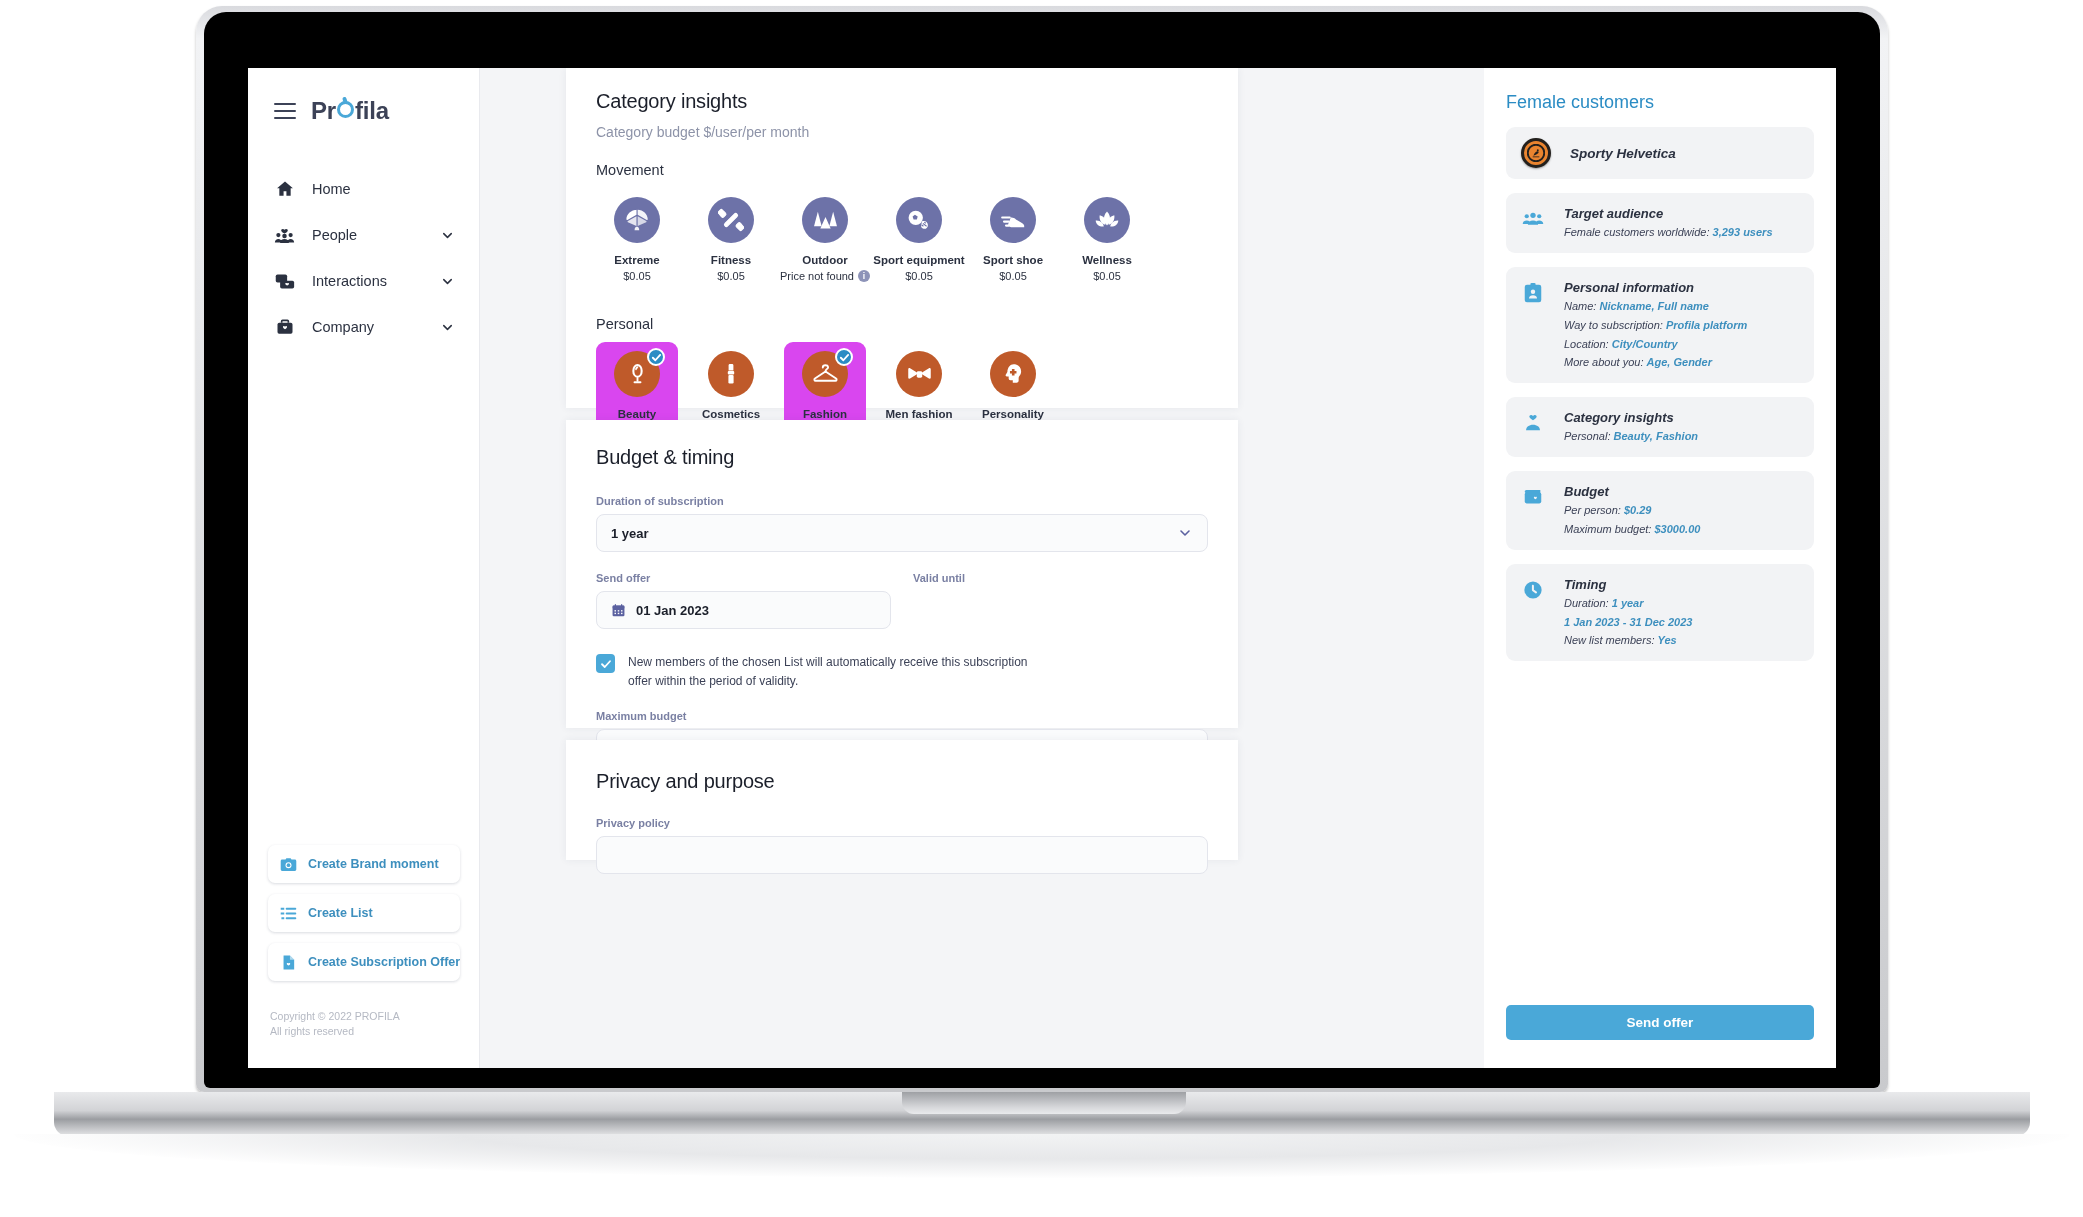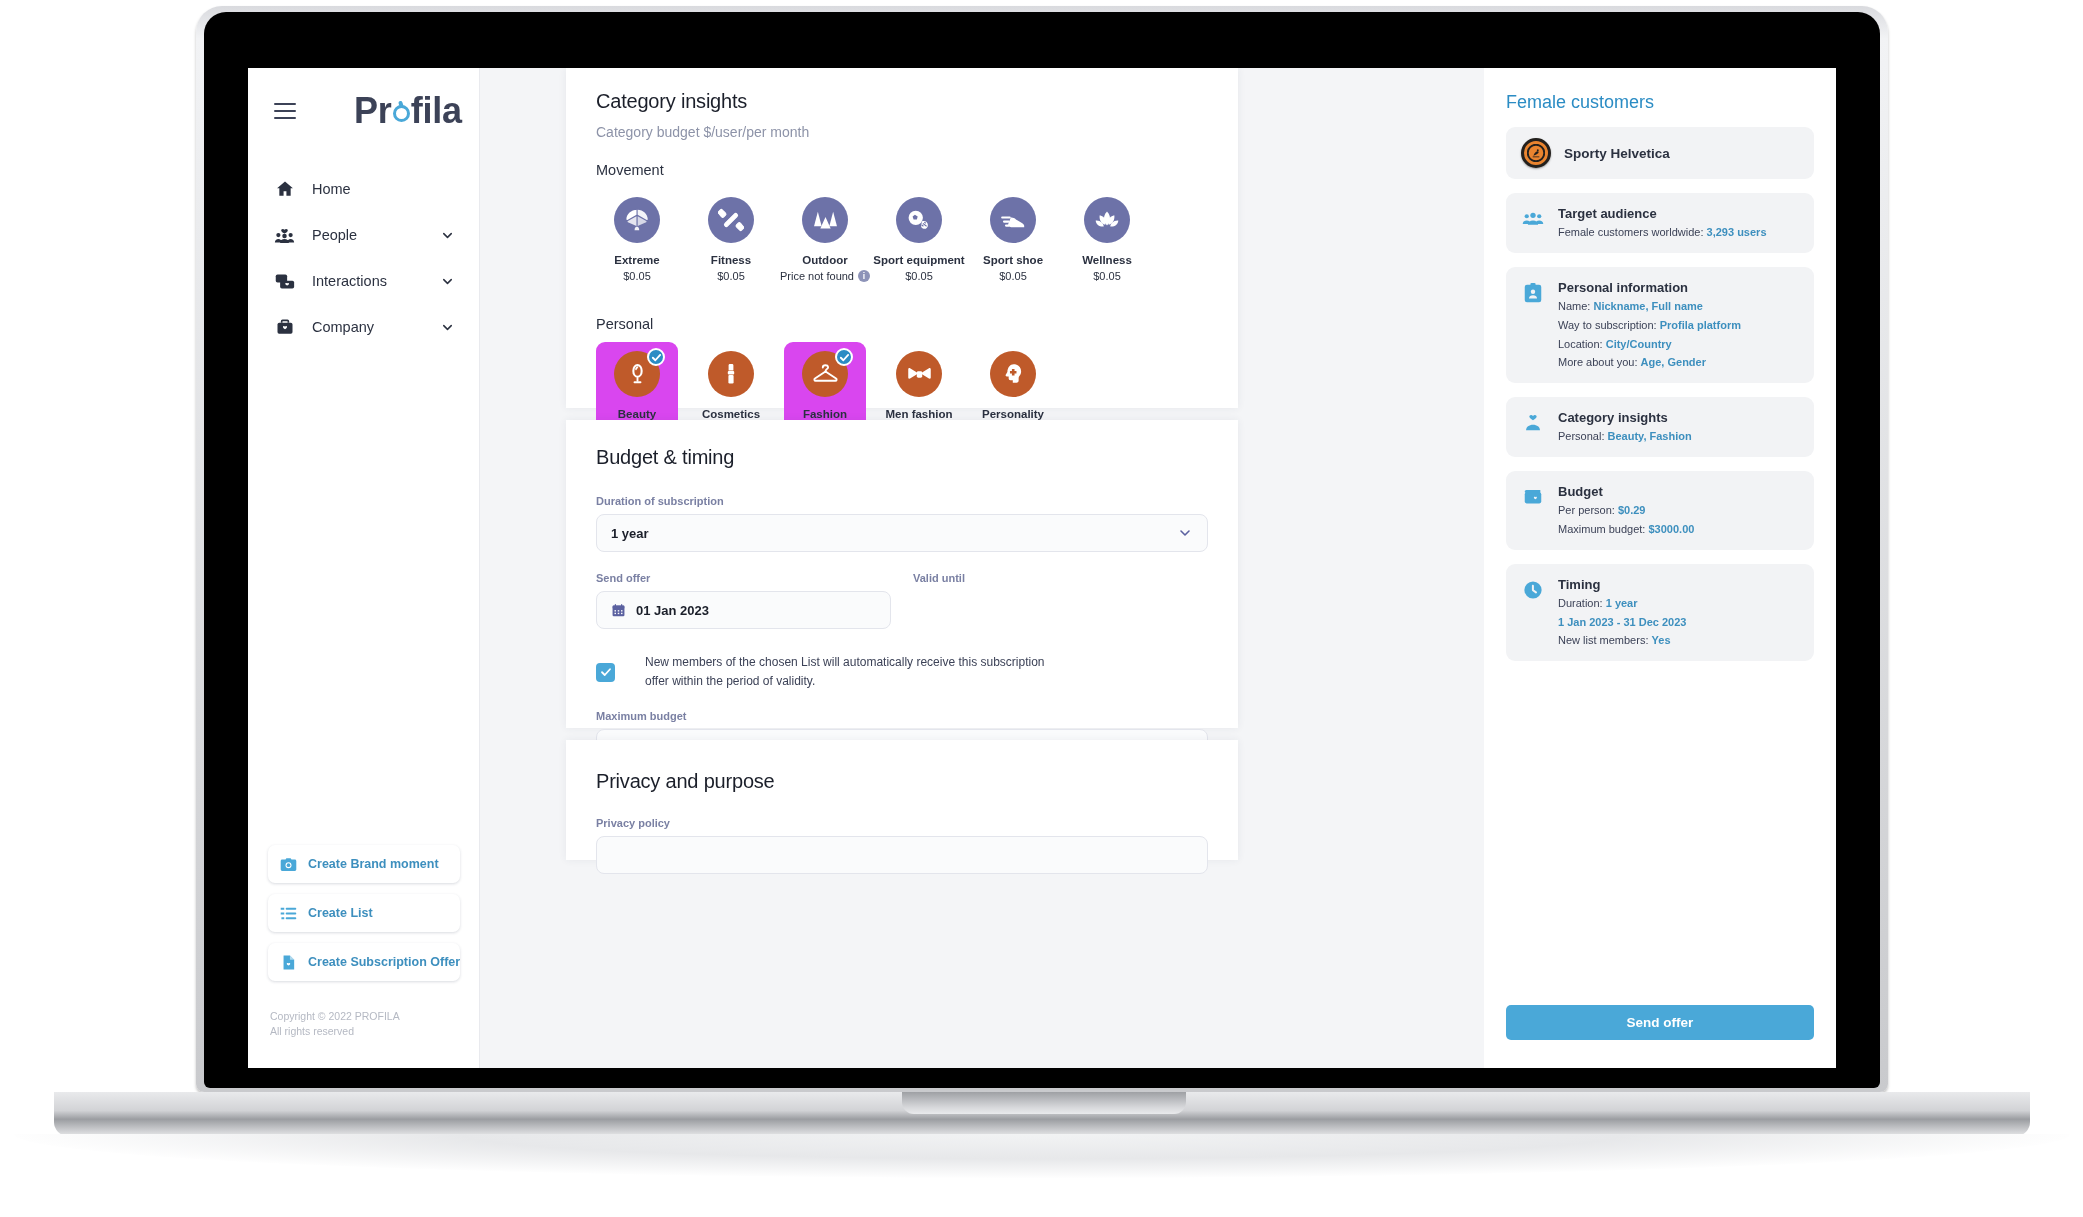--- a/index.html
+++ b/index.html
@@ -59,22 +59,22 @@
     width: 232px; flex: 0 0 232px;
     background: #ffffff;
     border-right: 1px solid #e9eaee;
     position: relative;
     padding: 22px 0 0 0;
   }
   .brand-row { display: flex; align-items: center; gap: 15px; padding: 0 0 0 26px; height: 42px; }
   .burger { width: 22px; height: 16px; display: flex; flex-direction: column; justify-content: space-between; cursor: pointer; }
   .burger span { display: block; height: 2px; background: #3c4257; border-radius: 1px; }
   .brand {
-    font-size: 36px; font-weight: 600; color: #3c4257; letter-spacing: -.2px;
-    display: flex; align-items: baseline; margin-left: 43px;
+    font-size: 24px; font-weight: 600; color: #3c4257; letter-spacing: -.2px;
+    display: flex; align-items: baseline;
   }
   .brand .o-ring {
     display: inline-block; width: 17px; height: 17px; border: 3.5px solid #4aa8d8;
     border-radius: 50%; margin: 0 1px; position: relative; top: -1px;
   }
   .brand .o-ring::after {
     content:""; position:absolute; left: 3.5px; top: -7px; width: 3.5px; height: 7px;
     background:#4aa8d8; border-radius:2px; transform: rotate(-18deg);
   }
 
@@ -143,36 +143,36 @@
   .flabel { font-size: 11px; color: #7a80a3; font-weight: 600; margin-bottom: 7px; }
   .finput {
     background: #fafbfc; border: 1px solid #e3e5ec; border-radius: 8px; height: 38px;
     display: flex; align-items: center; padding: 0 14px; gap: 10px; cursor: pointer;
   }
   .finput .val { font-size: 13px; color: #1b1f2a; font-weight: 600; }
   .finput .chev { margin-left: auto; color: #5b61a0; display: flex; }
   .row2 { display: flex; gap: 22px; margin-top: 20px; }
   .row2 > div { flex: 1; }
 
-  .checkline { display: flex; gap: 30px; margin-top: 24px; align-items: center; }
+  .checkline { display: flex; gap: 13px; margin-top: 24px; align-items: flex-start; }
   .cbox {
     width: 19px; height: 19px; flex: 0 0 19px; border-radius: 4px; background: #4aa8d8;
     display: flex; align-items: center; justify-content: center; margin-top: 1px; cursor: pointer;
   }
   .checktxt { font-size: 12px; color: #3c4257; line-height: 1.55; max-width: 420px; }
 
   
   .right {
     width: 352px; flex: 0 0 352px; background: #ffffff;
     padding: 24px 22px 0 22px; position: relative;
   }
   .right-title { font-size: 18px; color: #2b8cc4; font-weight: 400; }
   .rcard {
     background: #f2f3f5; border-radius: 9px; margin-top: 14px;
-    padding: 13px 15px; display: flex; gap: 13px; align-items: flex-start;
+    padding: 13px 15px; display: flex; gap: 19px; align-items: flex-start; font-style: italic;
   }
   .rcard.brandcard { align-items: center; padding: 11px 15px; }
   .rcard .rico { flex: 0 0 24px; width: 24px; color: #4aa8d8; display: flex; align-items: center; justify-content: center; padding-top: 2px; }
   .rcard .rbody { flex: 1; }
   .rcard .rhead { font-size: 13px; font-weight: 700; color: #2b3140; }
   .rcard .rline { font-size: 11px; color: #3c4257; margin-top: 4px; line-height: 1.35; }
   .rcard .rline .hl { color: #3d8fbe; font-weight: 600; }
   .rcard .rline.all-hl { color: #3d8fbe; font-weight: 600; }
   .brandlogo {
     width: 30px; height: 30px; border-radius: 50%;

